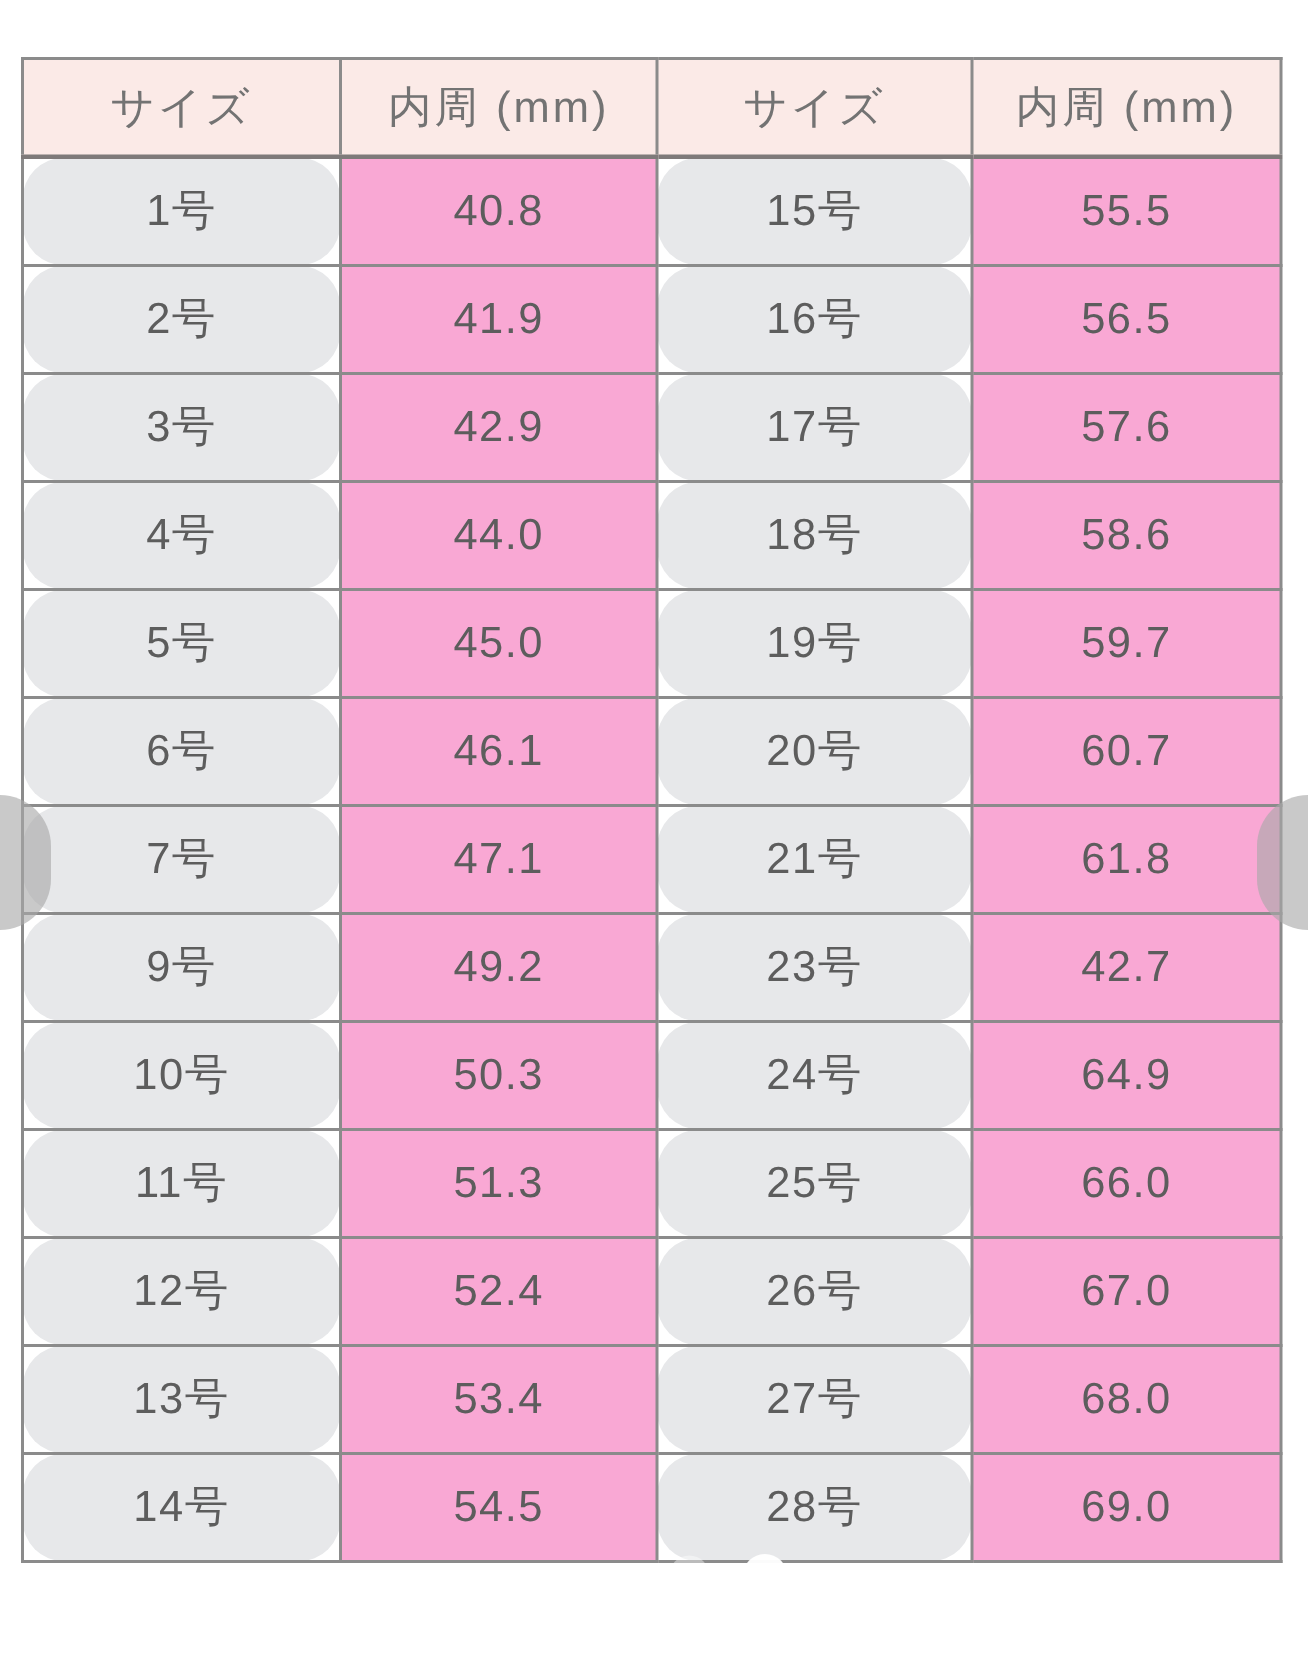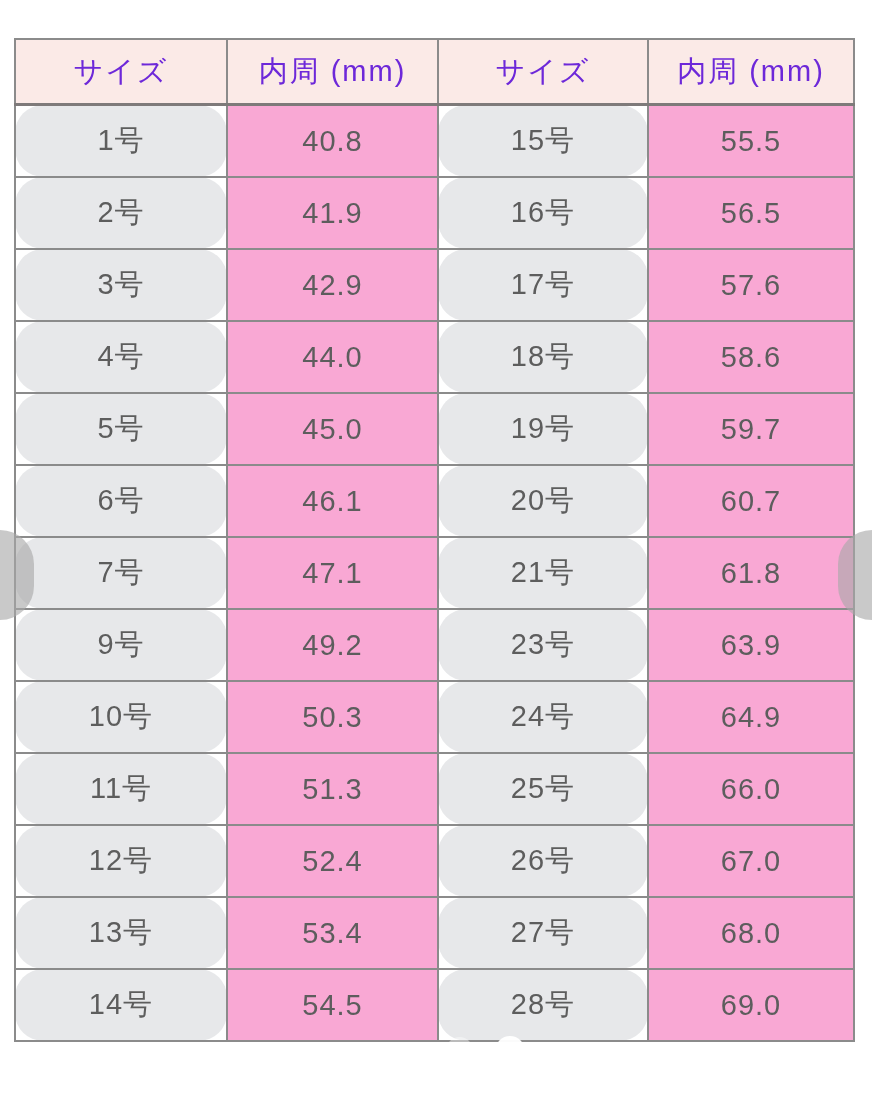--- a/index.html
+++ b/index.html
@@ -47,21 +47,21 @@
     padding: 0;
     font-weight: normal;
     color: #5d5d5d;
   }
 
   #size-table thead th {
     height: 63px;
     background: #fbeae7;
     font-size: 29px;
     letter-spacing: 2px;
-    color: #6d28d9;
+    color: #737373;
     border-bottom-width: 3px;
     border-bottom-color: #7e7a7a;
   }
 
   #size-table tbody td {
     height: 70px;
     font-size: 29px;
     letter-spacing: 1px;
   }
   #size-table tbody td.col-size {
@@ -176,21 +176,21 @@
         <tr>
           <td class="col-size">7号</td>
           <td class="col-mm">47.1</td>
           <td class="col-size">21号</td>
           <td class="col-mm">61.8</td>
         </tr>
         <tr>
           <td class="col-size">9号</td>
           <td class="col-mm">49.2</td>
           <td class="col-size">23号</td>
-          <td class="col-mm">63.9</td>
+          <td class="col-mm">42.7</td>
         </tr>
         <tr>
           <td class="col-size">10号</td>
           <td class="col-mm">50.3</td>
           <td class="col-size">24号</td>
           <td class="col-mm">64.9</td>
         </tr>
         <tr>
           <td class="col-size">11号</td>
           <td class="col-mm">51.3</td>

